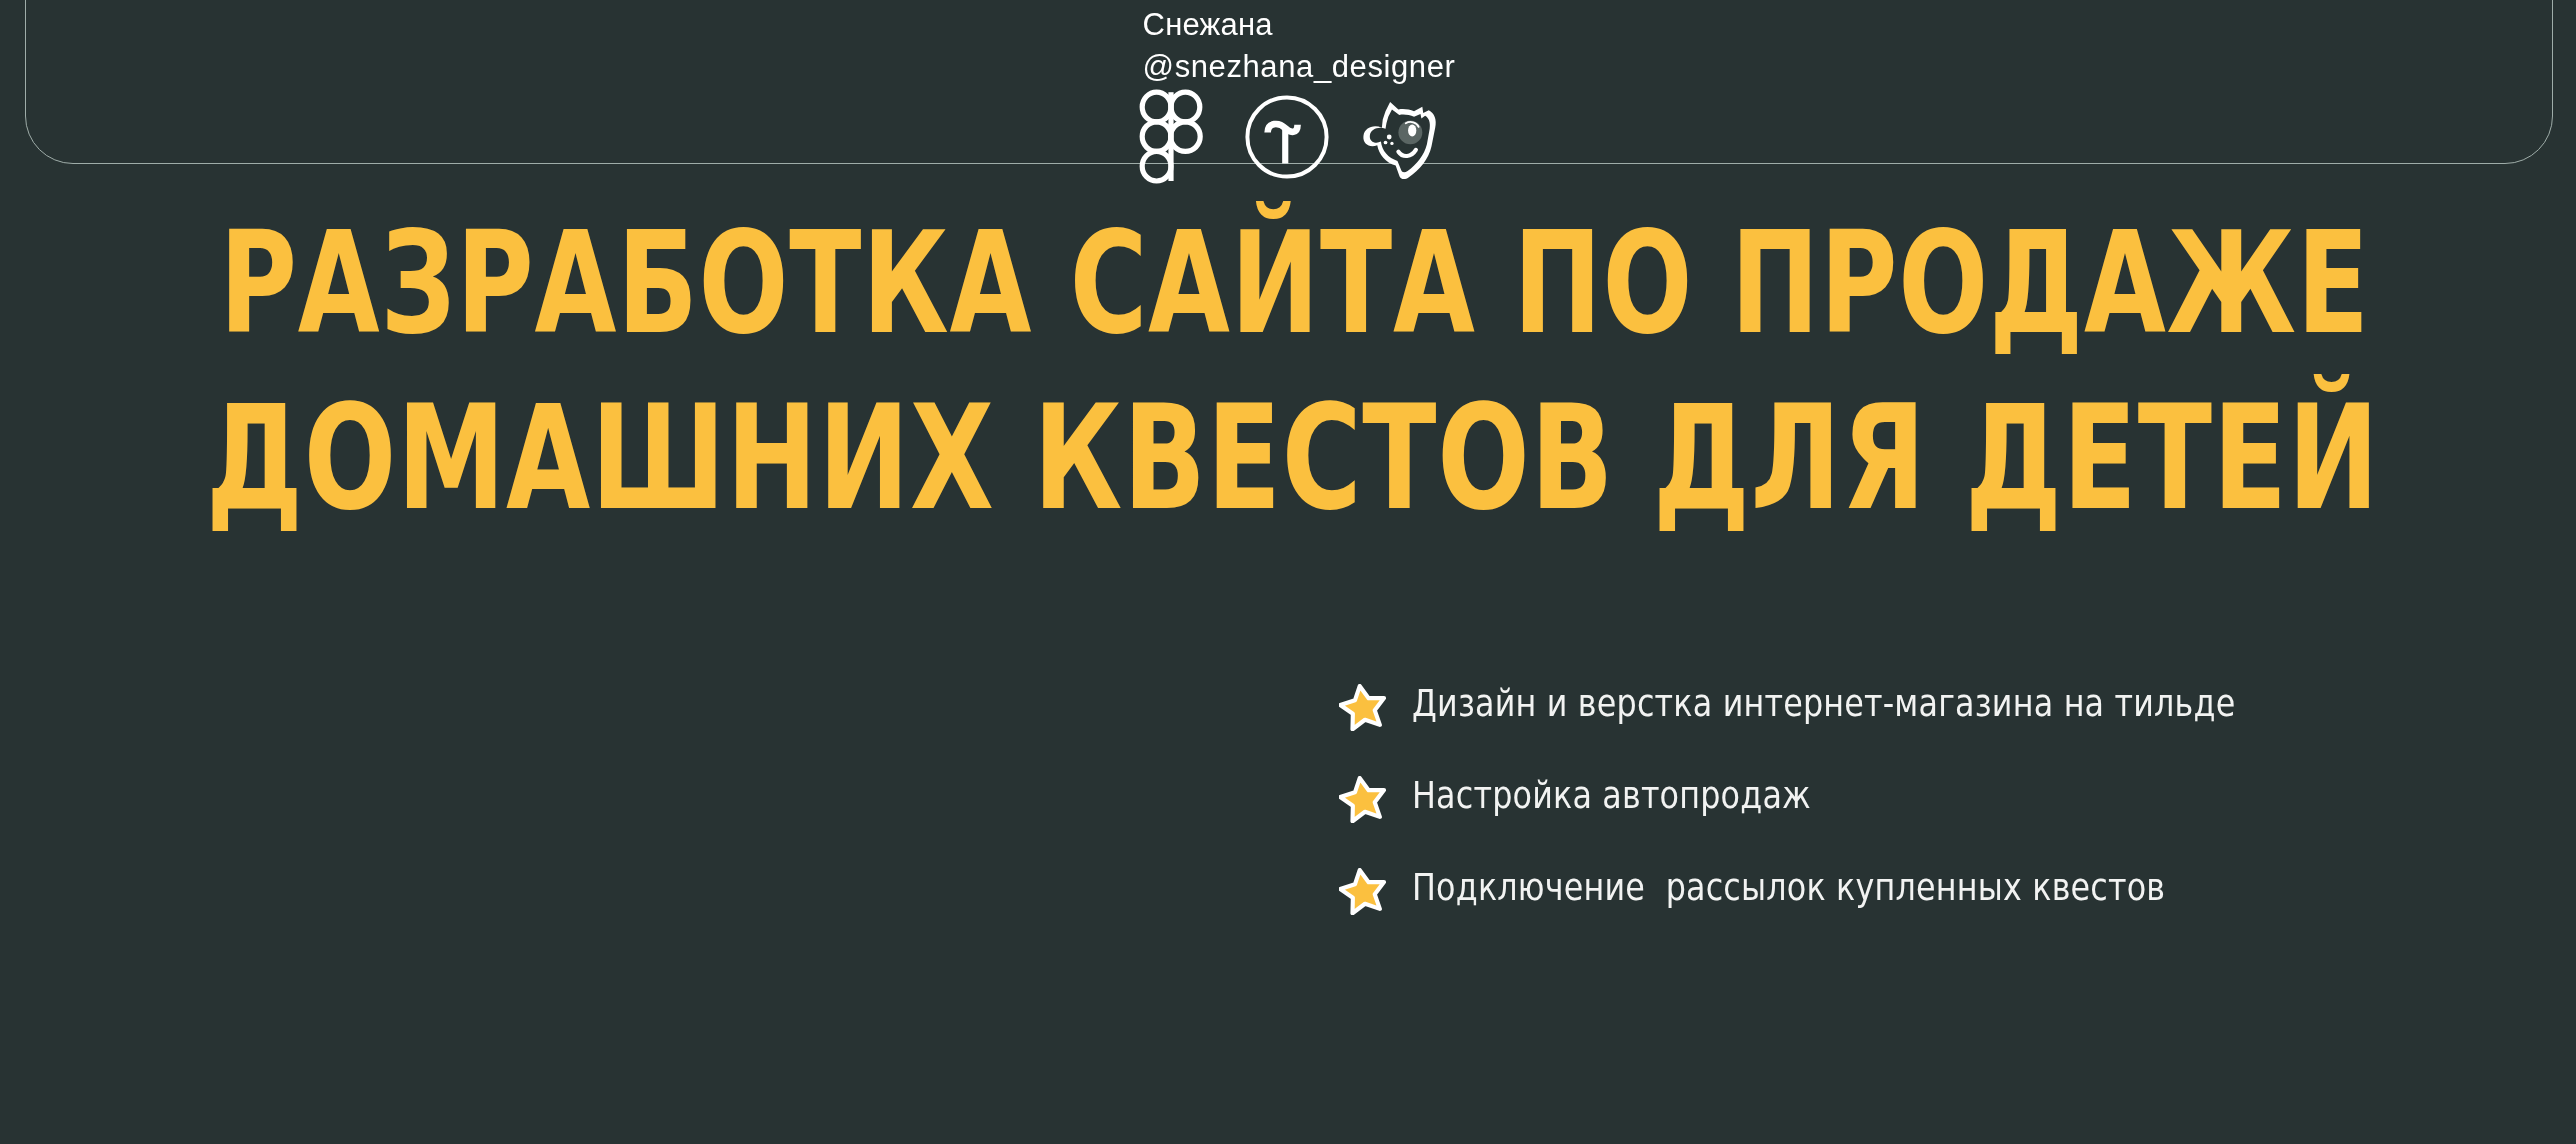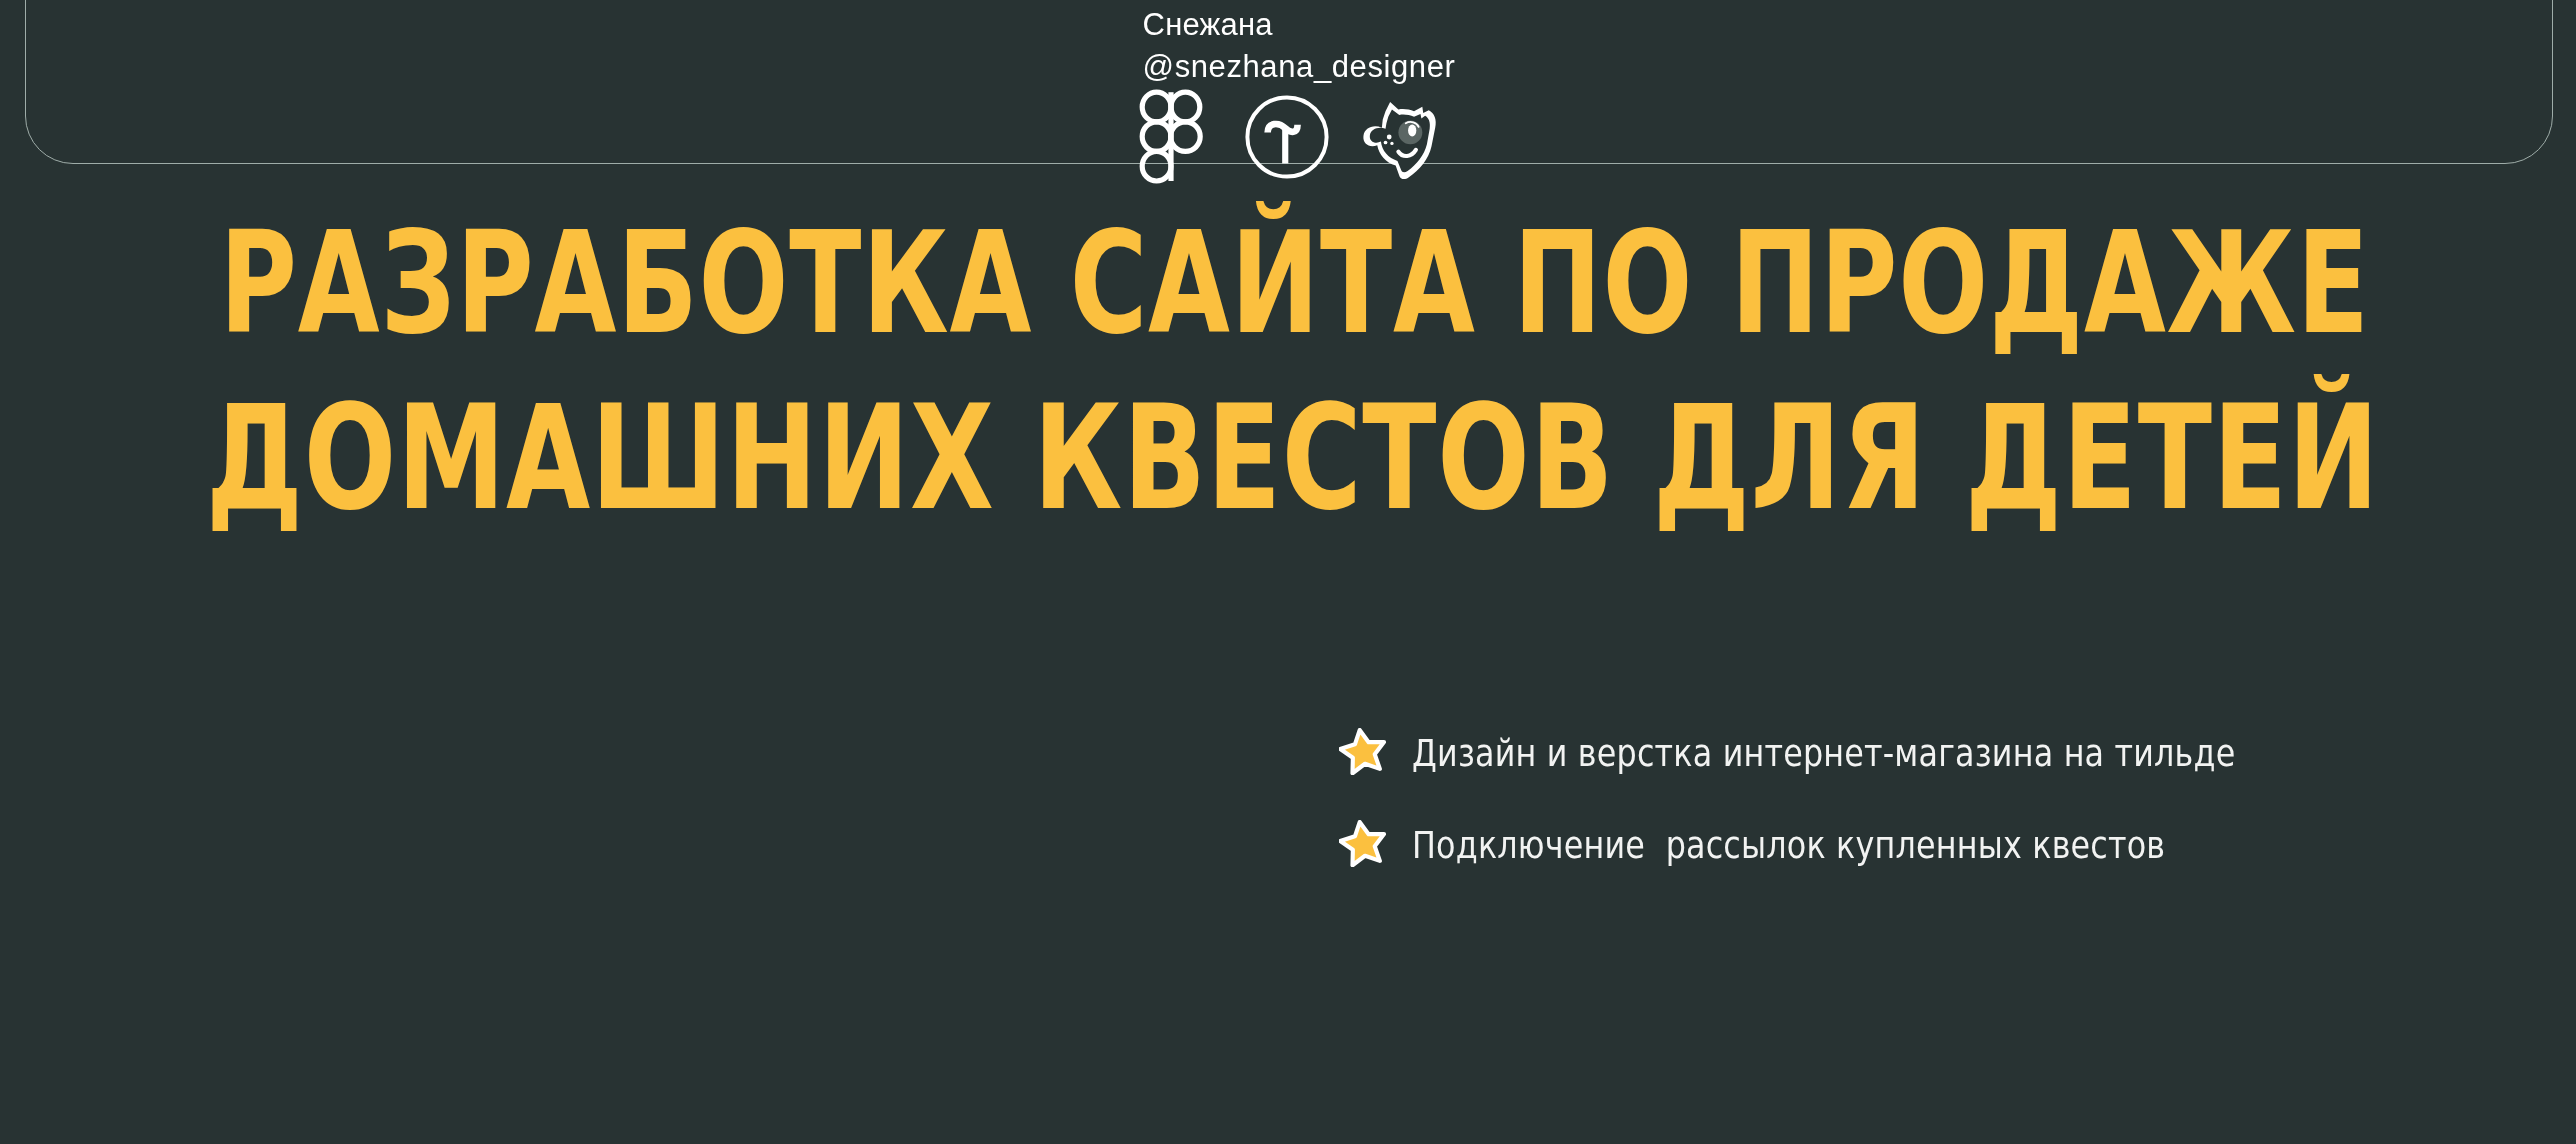--- a/index.html
+++ b/index.html
@@ -111,21 +111,21 @@
     position: absolute;
     left: 1339px;
     top: 683px;
     width: 1196px;
     margin: 0;
     padding: 0;
     list-style: none;
   }
   .feature-item {
     display: flex;
-    align-items: flex-end;
+    align-items: flex-start;
     height: 92px;
     gap: 25px;
   }
   .star-icon {
     flex: 0 0 auto;
     width: 48px;
     height: 48px;
     display: block;
   }
   .star-icon svg { display: block; }
@@ -213,29 +213,39 @@
       <span class="star-icon">
         <svg width="48" height="48" viewBox="0 0 52 52">
           <g transform="rotate(-9 26 26)">
             <path d="M26 3 L33.5 17.5 L50 20 L38 31.5 L41 48 L26 40 L11 48 L14 31.5 L2 20 L18.5 17.5 Z" fill="#fbc03f" stroke="#ffffff" stroke-width="4.5" stroke-linejoin="round"></path>
           </g>
         </svg>
       </span>
       <span class="feature-text">Дизайн и верстка интернет-магазина на тильде</span>
     </li>
 
-
     <li class="feature-item">
       <span class="star-icon">
         <svg width="48" height="48" viewBox="0 0 52 52">
           <g transform="rotate(-9 26 26)">
             <path d="M26 3 L33.5 17.5 L50 20 L38 31.5 L41 48 L26 40 L11 48 L14 31.5 L2 20 L18.5 17.5 Z" fill="#fbc03f" stroke="#ffffff" stroke-width="4.5" stroke-linejoin="round"></path>
           </g>
         </svg>
       </span>
+      <span class="feature-text">Настройка автопродаж</span>
+    </li>
+
+    <li class="feature-item">
+      <span class="star-icon">
+        <svg width="48" height="48" viewBox="0 0 52 52">
+          <g transform="rotate(-9 26 26)">
+            <path d="M26 3 L33.5 17.5 L50 20 L38 31.5 L41 48 L26 40 L11 48 L14 31.5 L2 20 L18.5 17.5 Z" fill="#fbc03f" stroke="#ffffff" stroke-width="4.5" stroke-linejoin="round"></path>
+          </g>
+        </svg>
+      </span>
       <span class="feature-text">Подключение  рассылок купленных квестов</span>
     </li>
 
 
   </ul>
 
 </div>
 
 
 </body></html>

